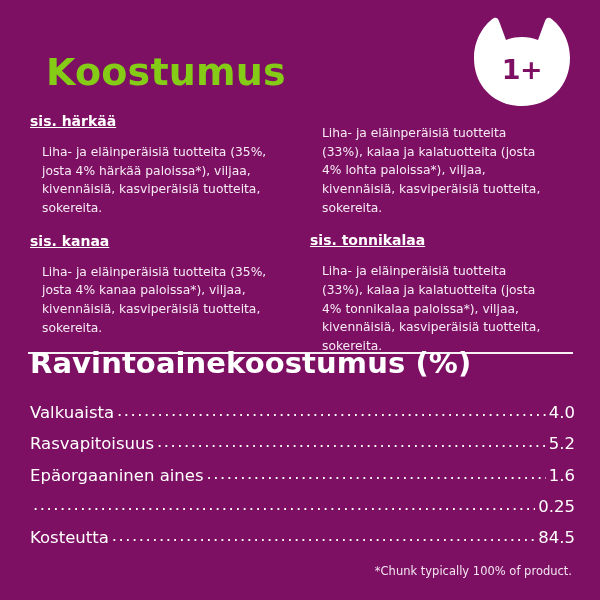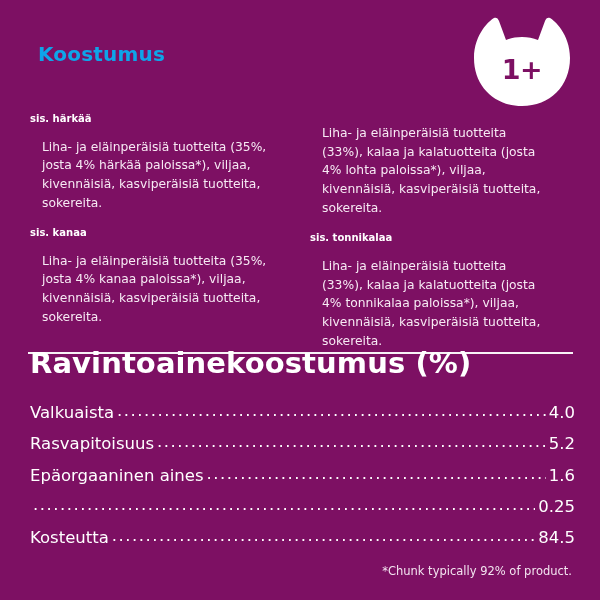--- a/index.html
+++ b/index.html
@@ -27,25 +27,25 @@
     position: absolute;
     top: 0;
     left: 0;
     width: 600px;
     height: 100px;
   }
   .title-main {
     position: absolute;
     left: 30px;
     top: 34px;
-    font-size: 20px;
+    font-size: 38px;
     font-weight: bold;
     letter-spacing: 0.2px;
-    color: #0ea5e9;
-    margin: 8px;
+    color: #84cc16;
+    margin: 16px;
   }
 
   
   .cat-badge {
     position: absolute;
     right: 22px;
     top: 14px;
     width: 112px;
     height: 98px;
   }
@@ -73,24 +73,25 @@
     display: flex;
     gap: 28px;
   }
   .col {
     width: 252px;
   }
   .block {
     margin-bottom: 14px;
   }
   .block-title {
-    font-size: 10px;
+    font-size: 14px;
     font-weight: bold;
     margin: 0 0 4px 0;
     line-height: 1.35;
+    text-decoration: underline;
   }
   .block-text {
     font-size: 12.3px;
     line-height: 1.52;
     margin: 12px;
     color: #f7eaf4;
   }
 
   
   .divider {
@@ -220,15 +221,15 @@
       <span class="nutrient-value">0.25</span>
     </div>
 
     <div class="nutrient-row">
       <span class="nutrient-name">Kosteutta</span>
       <span class="dots">.....................................................................................................</span>
       <span class="nutrient-value">84.5</span>
     </div>
   </div>
 
-  <div class="footnote">*Chunk typically 92% of product.</div>
+  <div class="footnote">*Chunk typically 100% of product.</div>
 
 </div>
 
 </body></html>

